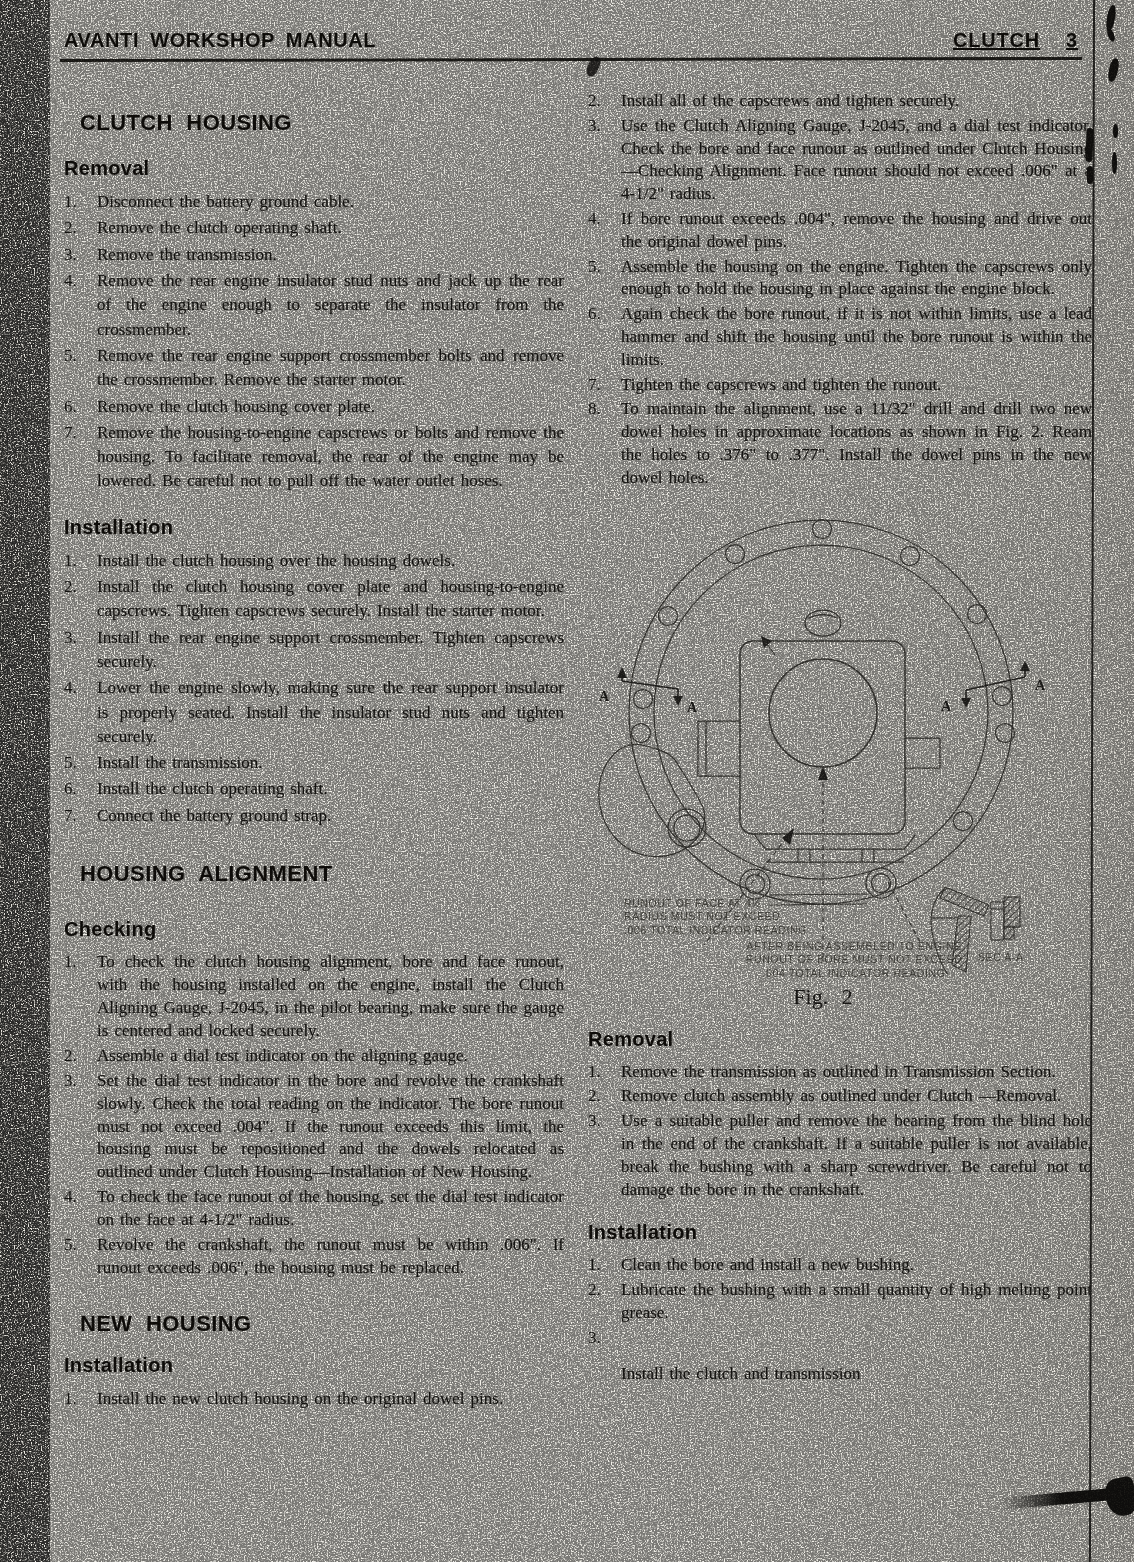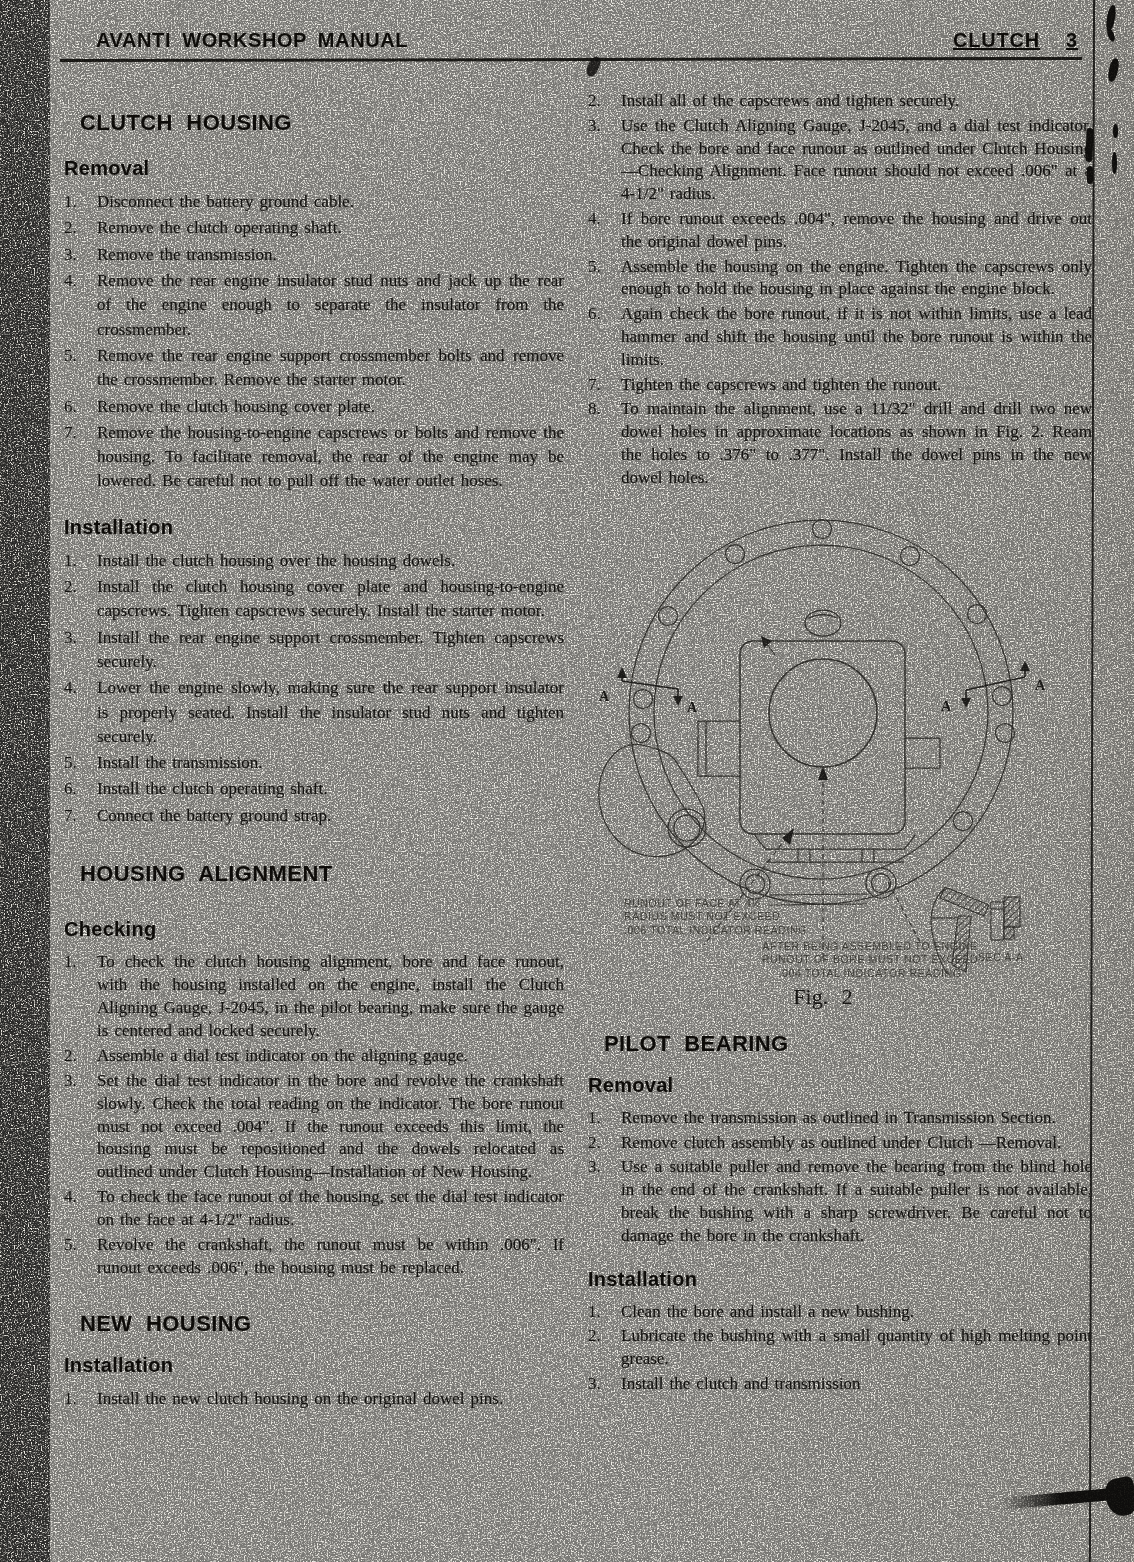--- a/index.html
+++ b/index.html
@@ -3,50 +3,50 @@
 <meta charset="utf-8">
 <style>
   html,body{margin:0;padding:0;background:#8a8884;}
   .page{
     position:relative;width:1134px;height:1562px;overflow:hidden;
     background:linear-gradient(90deg,#e7e4dc 0,#f2f0e9 4%,#f3f1ea 60%,#efede5 93%,#e8e5dd 100%);
     font-family:"Liberation Serif",serif;color:#201e1a;
   }
   .noise-svg{position:absolute;inset:0;pointer-events:none;mix-blend-mode:multiply;}
   
-  .hdr-left{position:absolute;left:72px;top:30px;font:700 20px/1 "Liberation Sans",sans-serif;
-    letter-spacing:.6px;word-spacing:5px;color:#181510;padding-left:24px;}
+  .hdr-left{position:absolute;left:64px;top:30px;font:700 20px/1 "Liberation Sans",sans-serif;
+    letter-spacing:.6px;word-spacing:5px;color:#181510;}
   .hdr-right{position:absolute;right:56px;top:30px;font:700 20px/1 "Liberation Sans",sans-serif;
     letter-spacing:.8px;color:#181510;text-decoration:underline;}
   .hdr-right .pg{margin-left:26px;}
   .hdr-rule{position:absolute;left:60px;right:52px;top:58px;height:3px;background:#2b2924;
     transform:rotate(-0.12deg);}
   
   .col{position:absolute;width:500px;}
   .col-left{left:64px;top:95px;}
   .col-right{left:588px;top:88px;width:504px;}
   .h1{font:700 22px/1.1 "Liberation Sans",sans-serif;letter-spacing:.4px;word-spacing:7px;
     color:#17140f;margin:16px;}
   .h2{font:700 20px/1.1 "Liberation Sans",sans-serif;letter-spacing:.3px;color:#17140f;margin:0;}
   .mt-sub{margin-top:22px;} .mt-list{margin-top:11px;} .mt-sec2{margin-top:26px;}
   .step{display:flex;margin:2px 0;}
   .num{flex:none;width:33px;font:17px/24.3px "Liberation Serif",serif;color:#1f1d19;}
   .txt{flex:1;text-align:justify;font:17px/24.3px "Liberation Serif",serif;word-spacing:1.8px;
     color:#1f1d19;text-shadow:0 0 1px rgba(48,44,38,.35);}
   .tight .num,.tight .txt{line-height:22.9px;}
   .col-right .num,.col-right .txt{line-height:22.8px;}
   .fade{-webkit-mask-image:linear-gradient(to right,#000 55%,rgba(0,0,0,.25) 85%,transparent 98%);
-    mask-image:linear-gradient(to right,#000 55%,rgba(0,0,0,.25) 85%,transparent 98%);}
+    mask-image:linear-gradient(to right,#000 55%,rgba(0,0,0,.25) 85%,transparent 98%);margin-top:36px;}
   
   .figure{position:relative;width:505px;height:470px;margin-top:14px;}
   .fig-note{position:absolute;font:10.5px/13.5px "Liberation Sans",sans-serif;color:#6f6d64;
     letter-spacing:.6px;}
   .fig-note span{display:block;}
   .note-face{left:36px;top:393px;}
-  .note-bore{left:156px;top:436px;width:252px;text-align:center;}
+  .note-bore{left:140px;top:436px;width:252px;text-align:center;}
   .sec-label{left:390px;top:447px;}
   .fig-caption{width:470px;text-align:center;font:22px "Liberation Serif",serif;
     word-spacing:8px;color:#262320;margin-top:10px;}
   
   .edge-line{position:absolute;left:1091px;top:0;width:2px;height:1562px;background:#33312d;
     transform:rotate(.15deg);}
   .blot{position:absolute;background:#1c1a17;border-radius:45%;}
   .smear{position:absolute;left:1000px;top:1492px;width:134px;height:12px;
     background:linear-gradient(to left,#1b1a17 55%,rgba(27,26,23,0));transform:rotate(-5deg);}
   .smear-blob{position:absolute;left:1106px;top:1478px;width:30px;height:38px;background:#1b1a17;
@@ -291,21 +291,20 @@
       </div>
       <div class="fig-note note-bore">
         <span>AFTER BEING ASSEMBLED TO ENGINE</span>
         <span>RUNOUT OF BORE MUST NOT EXCEED</span>
         <span>.004 TOTAL INDICATOR READING</span>
       </div>
       <div class="fig-note sec-label">SEC A-A</div>
     </div>
     <div class="fig-caption">Fig. 2</div>
 
-    <div class="h1" style="margin-top:22px">PILOT BEARING</div>
     <div class="h2" style="margin-top:18px">Removal</div>
     <div class="mt-list">
       <div class="step">
           <span class="num">1.</span>
           <span class="txt">Remove the transmission as outlined in Transmission Section.</span>
         </div>
       <div class="step">
           <span class="num">2.</span>
           <span class="txt">Remove clutch assembly as outlined under Clutch —Removal.</span>
         </div>

